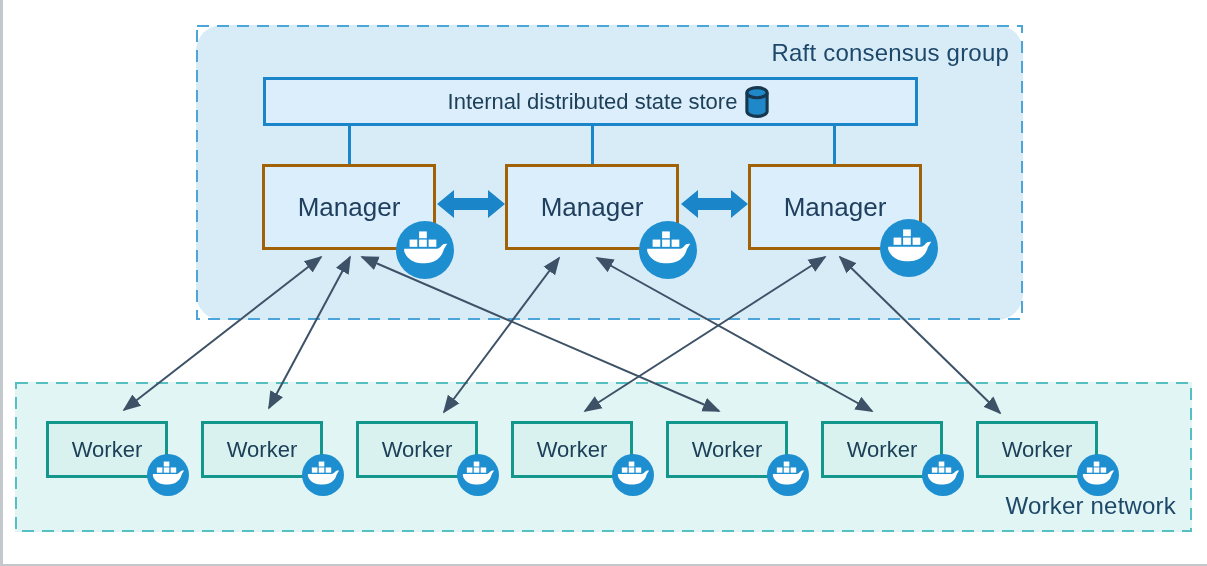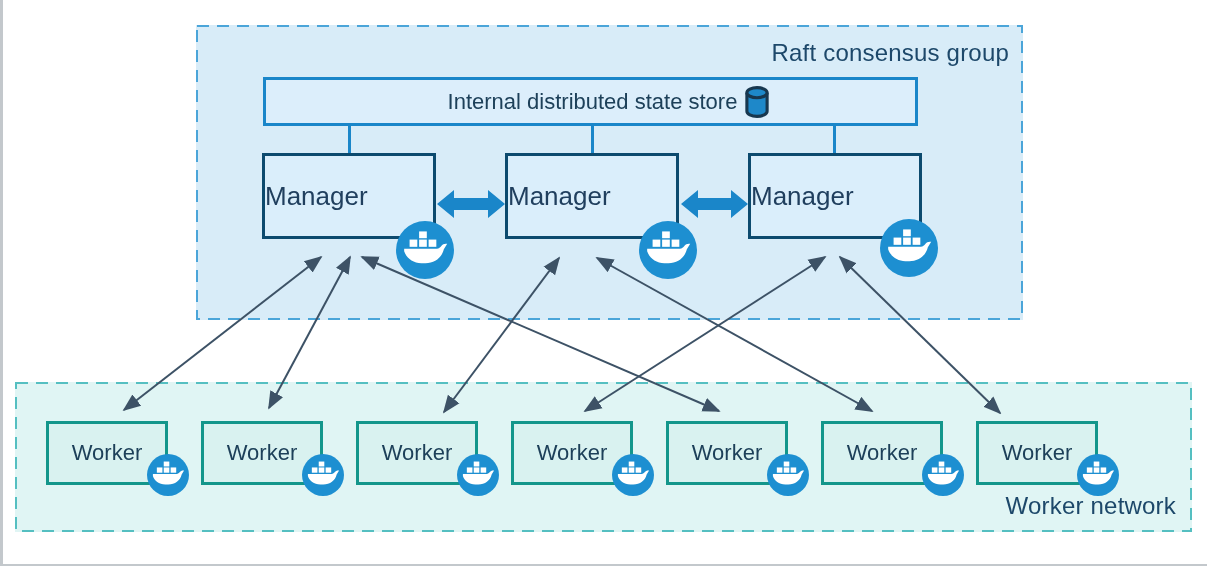--- a/index.html
+++ b/index.html
@@ -3,39 +3,39 @@
 <meta charset="utf-8">
 <style>
   html,body{margin:0;padding:0;background:#ffffff;}
   body{font-family:"Liberation Sans", sans-serif;}
   #canvas{
     position:relative;width:1207px;height:566px;background:#ffffff;overflow:hidden;
     border-left:3px solid #c3c8cc;border-bottom:2px solid #c3c8cc;box-sizing:border-box;
   }
   .group-box{position:absolute;box-sizing:border-box;}
   .group-border{position:absolute;left:0;top:0;pointer-events:none;}
-  #raft-box{left:193px;top:25px;width:827px;height:295px;background:#d8ecf8;}
+  #raft-box{left:193px;top:25px;width:827px;height:295px;background:#d8ecf8;border-radius:26px;}
   #gossip-box{left:12px;top:382px;width:1177px;height:150px;background:#e0f5f4;}
   .group-label{position:absolute;font-size:24px;color:#1d486a;letter-spacing:0.2px;}
   #raft-label{right:14px;top:14px;}
   #gossip-label{right:16px;top:110px;}
   #state-store{
     position:absolute;left:67px;top:52px;width:655px;height:49px;box-sizing:border-box;
     background:#dceefb;border:3px solid #1a86c9;
     display:flex;align-items:center;justify-content:center;gap:6px;padding-left:38px;
   }
   #state-store span{font-size:22px;color:#1d4059;}
   .manager{
-    position:absolute;top:128px;width:174px;height:86px;box-sizing:border-box;
-    background:#daeefb;border:3px solid #0c4a6e;
-    display:flex;align-items:center;
+    position:absolute;top:139px;width:174px;height:86px;box-sizing:border-box;
+    background:#daeefb;border:3px solid #a16207;
+    display:flex;align-items:center;justify-content:center;
     font-size:26px;color:#203f5e;
   }
   .worker{
-    position:absolute;top:39px;width:122px;height:64px;box-sizing:border-box;
+    position:absolute;top:39px;width:122px;height:57px;box-sizing:border-box;
     background:#d9f2f0;border:3px solid #13968b;
     display:flex;align-items:center;justify-content:center;
     font-size:22px;color:#1d4059;
   }
   .connector{position:absolute;width:3px;height:38px;top:101px;background:#1a86c9;}
   .peer-arrow{position:absolute;top:190px;height:28px;}
   .docker-badge{position:absolute;}
   #mw-arrows{position:absolute;left:0;top:0;pointer-events:none;}
 </style>
 </head>

